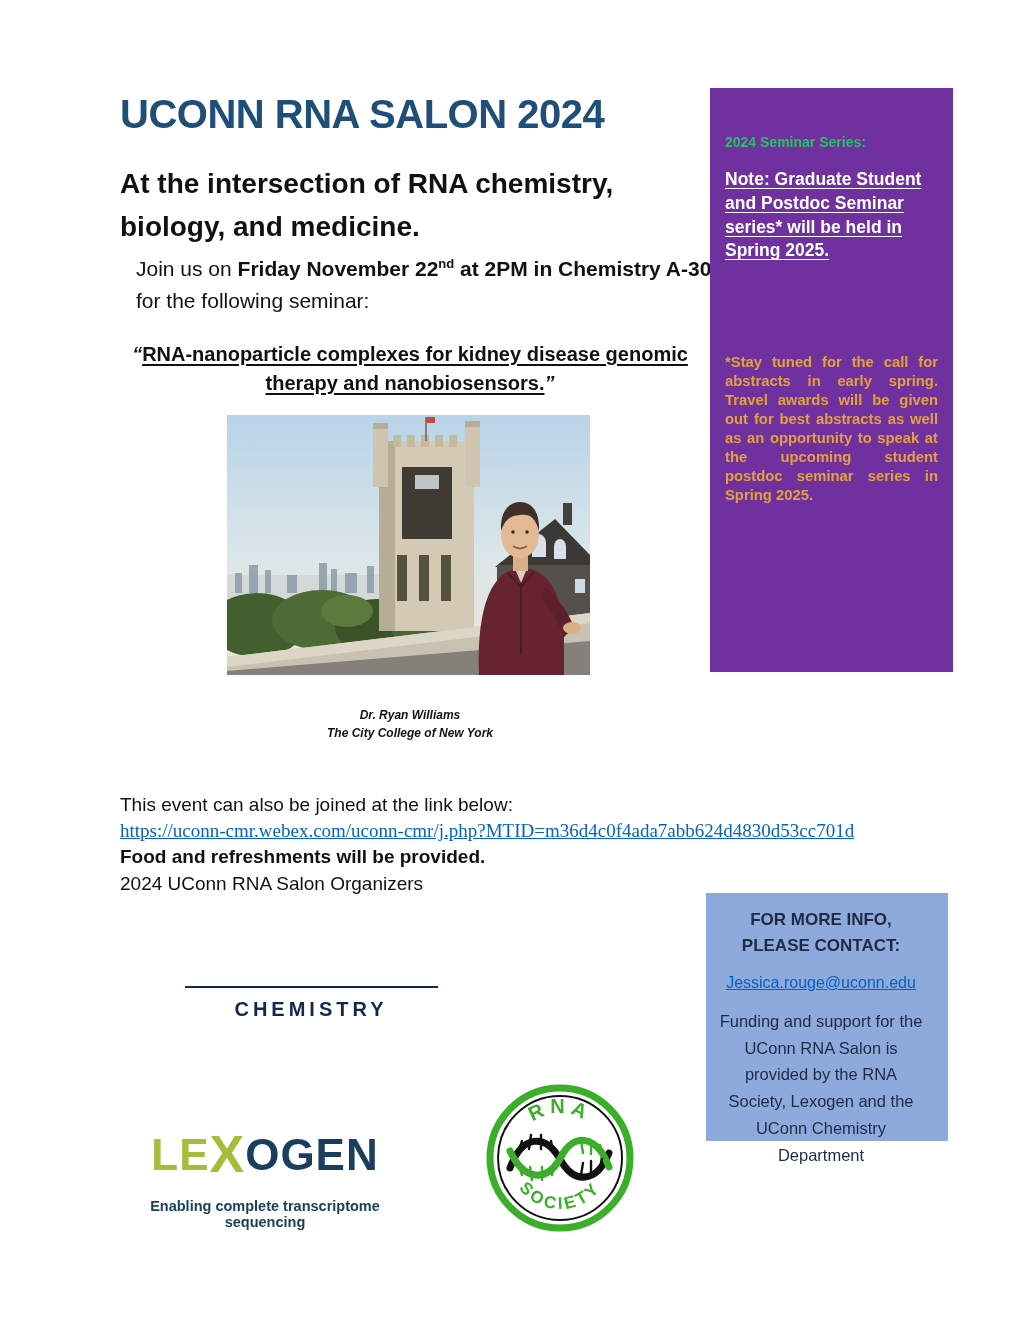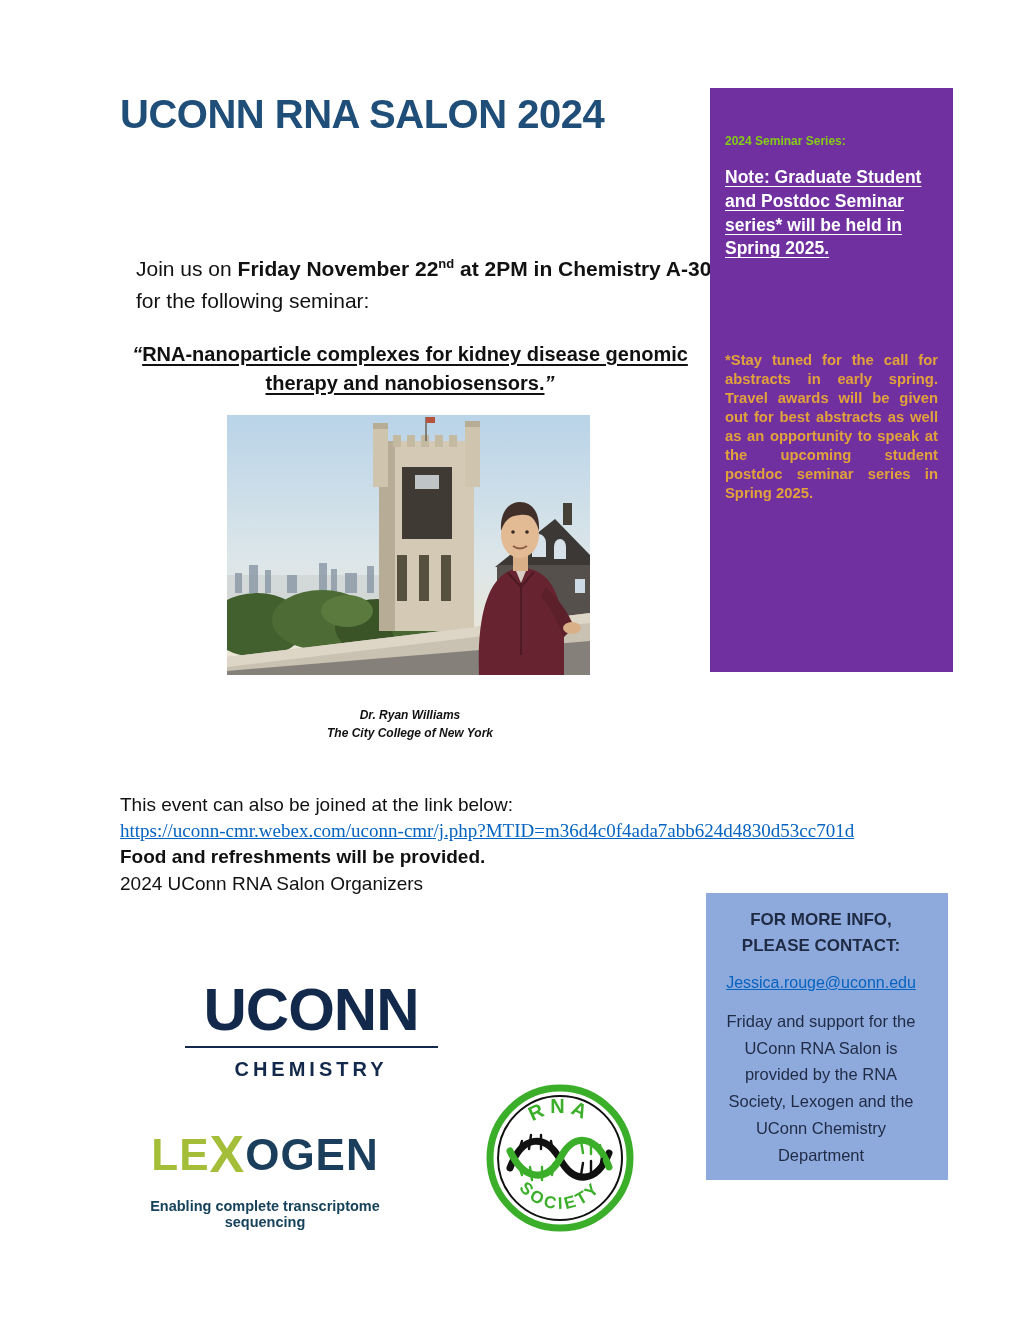--- a/index.html
+++ b/index.html
@@ -19,25 +19,25 @@
 
   .photo { position:absolute; left:227px; top:415px; width:363px; height:260px; }
 
   .speaker { position:absolute; left:120px; top:706px; width:580px; text-align:center; font-size:12px; font-weight:700; font-style:italic; line-height:1.5; color:#111; }
 
   .join { position:absolute; left:120px; top:792px; font-size:19px; line-height:1.38; color:#111; }
   .join a { font-family:"Liberation Serif",serif; color:#0563C1; text-decoration:underline; font-size:19px; }
   .join .food { font-weight:700; }
 
   .purple-box { position:absolute; left:710px; top:88px; width:243px; height:584px; background:#7030A0; padding:46px 15px 0 15px; }
-  .pb-heading { color:#84cc16; font-size:12px; font-weight:700; }
+  .pb-heading { color:#22c55e; font-size:14px; font-weight:700; }
   .pb-note { margin-top:18px; color:#fff; font-size:17.5px; font-weight:700; line-height:1.36; text-decoration:underline; text-underline-offset:3px; }
   .pb-footnote { margin-top:90px; color:#E2A23B; font-size:14.8px; font-weight:700; line-height:1.28; text-align:justify; }
 
-  .blue-box { position:absolute; left:706px; top:893px; width:242px; height:287px; background:#8EA9DB; padding:14px 25px 0 13px; text-align:center; }
+  .blue-box { position:absolute; left:706px; top:893px; width:242px; height:248px; background:#8EA9DB; padding:14px 25px 0 13px; text-align:center; }
   .bb-heading { font-size:17px; font-weight:700; color:#1F2A44; line-height:1.5; }
   .bb-email { margin-top:16px; font-size:16px; }
   .bb-email a { color:#0563C1; text-decoration:underline; }
   .bb-body { margin-top:16px; font-size:16.5px; line-height:1.62; color:#1F2A44; }
 
   .uconn-logo { position:absolute; left:183px; top:980px; width:256px; text-align:center; }
   .uconn-word { font-size:60px; font-weight:900; letter-spacing:-1px; color:#13294B; line-height:1.0; }
   .uconn-rule { width:253px; height:2px; background:#13294B; margin:6px auto 10px auto; }
   .uconn-sub { font-size:20px; font-weight:700; letter-spacing:4px; color:#13294B; }
 
@@ -50,20 +50,21 @@
 
   .rna-logo { position:absolute; left:485px; top:1083px; width:150px; height:150px; }
 </style>
 </head>
 <body>
 
 <div class="page">
 
   <h1 class="title">UCONN RNA SALON 2024</h1>
 
+  <h2 class="subtitle">At the intersection of RNA chemistry, biology, and medicine.</h2>
 
   <p class="invite"><span>Join us on </span><b>Friday November 22</b><sup>nd</sup><b> at 2PM in Chemistry A-304</b><span class="post">for the following seminar:</span></p>
 
   <p class="quote"><span class="q">“</span><span class="ul">RNA-nanoparticle complexes for kidney disease genomic therapy and nanobiosensors.</span><span class="q">”</span></p>
 
   <svg class="photo" viewBox="0 0 363 260" preserveAspectRatio="none">
     <defs>
       <linearGradient id="sky" x1="0" y1="0" x2="0" y2="1">
         <stop offset="0" stop-color="#b9d3e8"></stop>
         <stop offset="0.55" stop-color="#dce6e9"></stop>
@@ -163,25 +164,24 @@
     <div class="pb-note">Note: Graduate Student and Postdoc Seminar series* will be held in Spring 2025.</div>
     <div class="pb-footnote">*Stay tuned for the call for abstracts in early spring. Travel awards will be given out for best abstracts as well as an opportunity to speak at the upcoming student postdoc seminar series in Spring 2025.</div>
   </aside>
 
   <aside class="blue-box">
     <div class="bb-heading">
       <div>FOR MORE INFO,</div>
       <div>PLEASE CONTACT:</div>
     </div>
     <div class="bb-email"><a href="#">Jessica.rouge@uconn.edu</a></div>
-    <div class="bb-body">Friday and support for the UConn RNA Salon is provided by the RNA Society, Lexogen and the UConn Chemistry Department</div>
+    <div class="bb-body">Funding and support for the UConn RNA Salon is provided by the RNA Society, Lexogen and the UConn Chemistry Department</div>
   </aside>
 
   <div class="uconn-logo">
-    <div class="uconn-word">UCONN</div>
     <div class="uconn-rule"></div>
     <div class="uconn-sub">CHEMISTRY</div>
   </div>
 
   <div class="lexogen-logo">
     <div class="lex-word"><span class="lex-green">LE</span><span class="lex-x">X</span><span class="lex-navy">OGEN</span></div>
     <div class="lex-tagline">Enabling complete transcriptome sequencing</div>
   </div>
 
   <svg class="rna-logo" viewBox="0 0 150 150">

